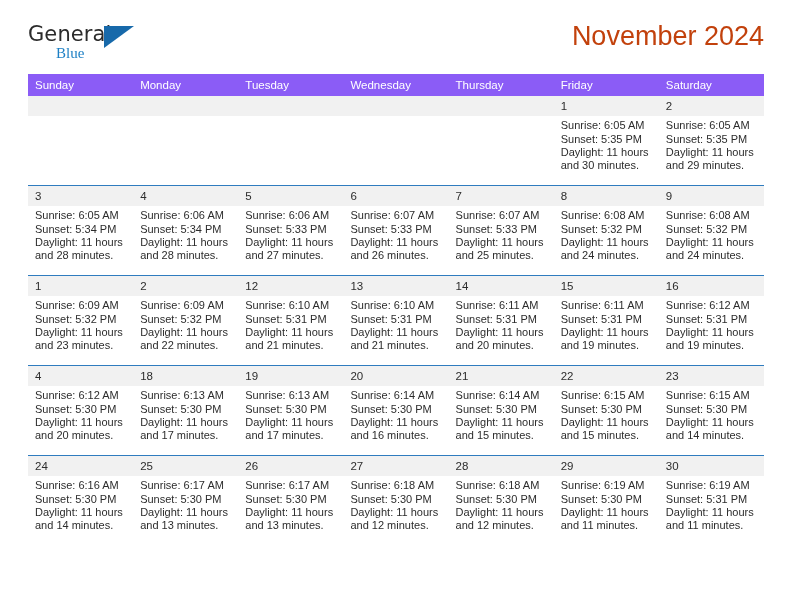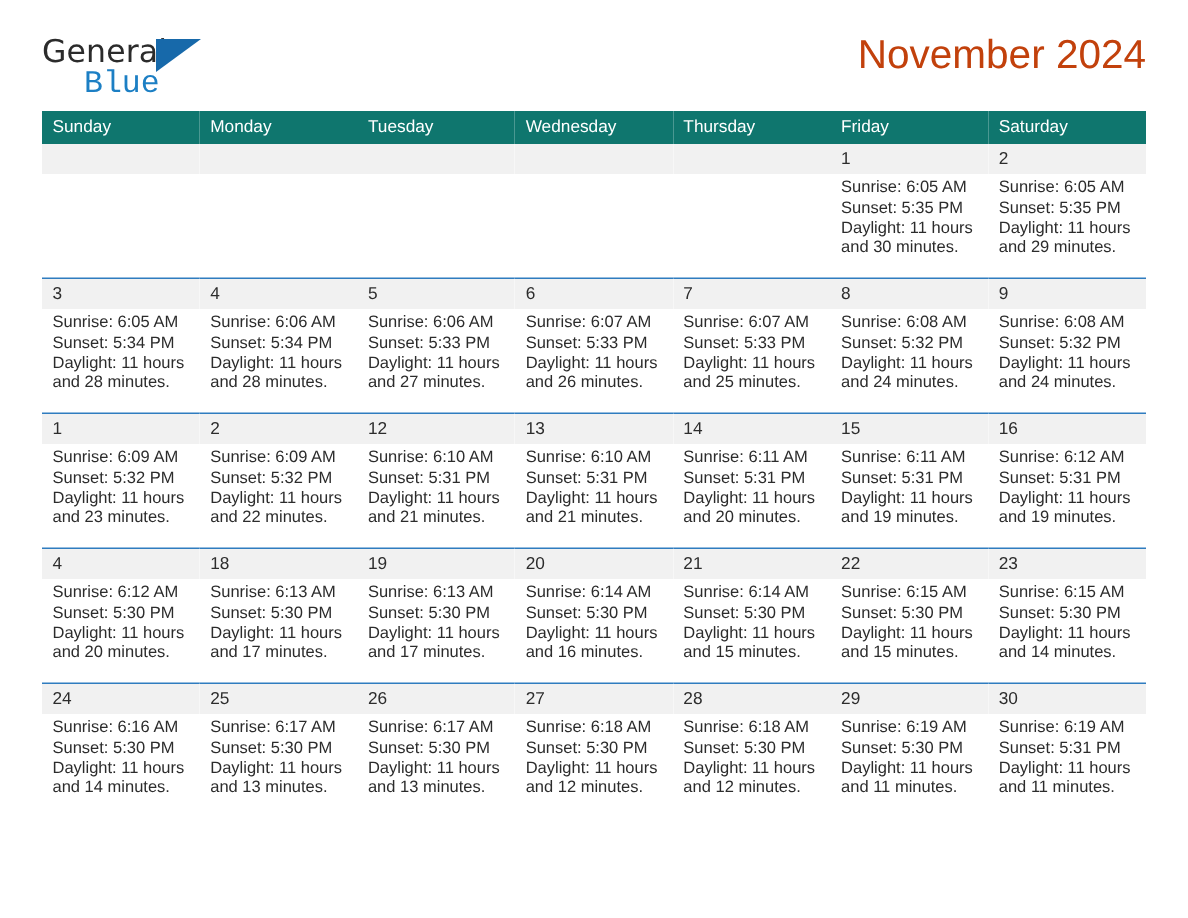--- a/index.html
+++ b/index.html
@@ -40,23 +40,23 @@
   .brand-general {
     font-size: 21px;
     color: #2b2b2b;
     letter-spacing: .1px;
     font-family: "DejaVu Sans", sans-serif;
   }
   .brand-blue {
     position: absolute;
     left: 28px;
     top: 22px;
-    font-size: 21px;
+    font-size: 15px;
     color: #1c7fc4;
-    font-family: Liberation Mono, monospace;
+    font-family: Liberation Serif, serif;
   }
   .brand-triangle {
     position: absolute;
     left: 76px;
     top: 2px;
     width: 0;
     height: 0;
     border-left: 30px solid #1769aa;
     border-bottom: 22px solid transparent;
   }
@@ -78,21 +78,21 @@
     line-height: 1.1;
   }
 
   
   .calendar {
     width: 736px;
     border-collapse: collapse;
     table-layout: fixed;
   }
   .calendar th {
-    background: #0f766e;
+    background: #8b5cf6;
     color: #ffffff;
     font-weight: normal;
     font-size: 11.5px;
     text-align: left;
     padding: 5px 0 5px 7px;
     border: none;
   }
   .calendar td {
     vertical-align: top;
     padding: 0;

